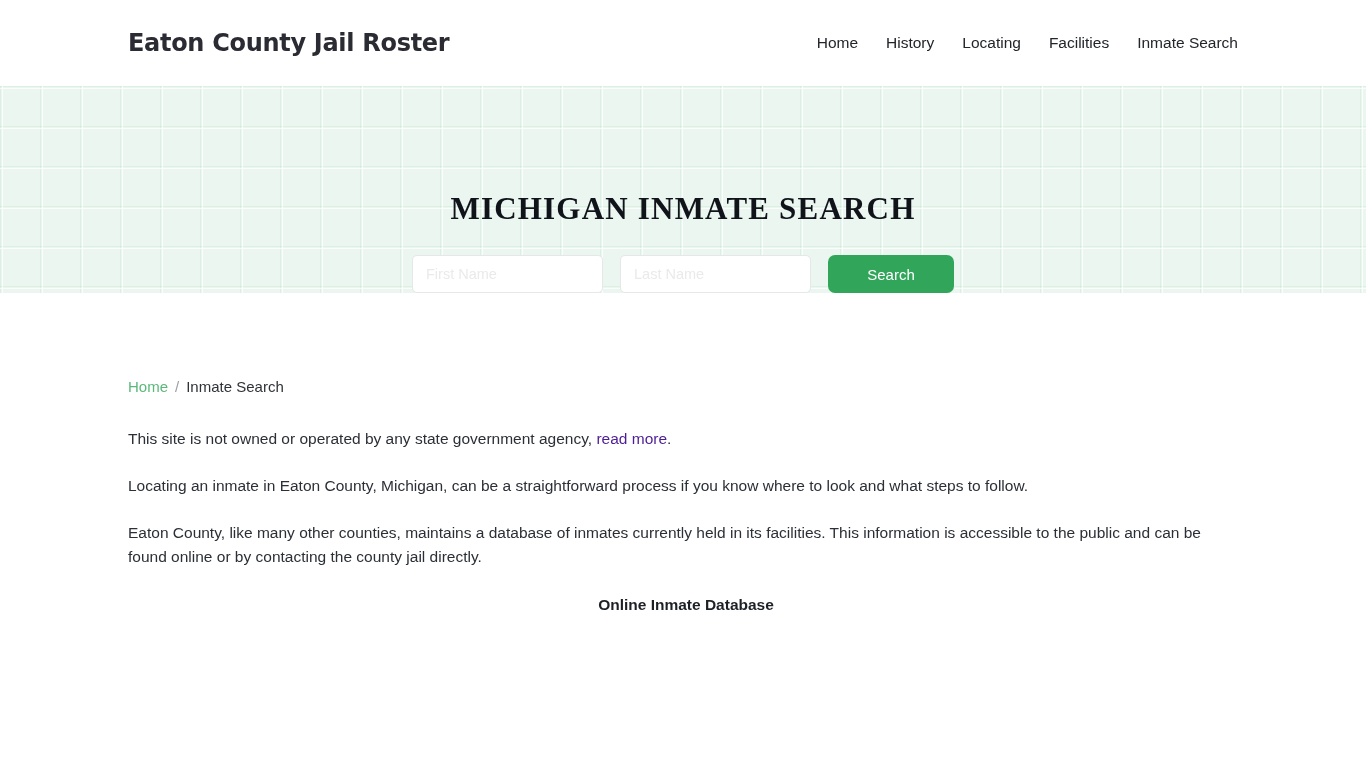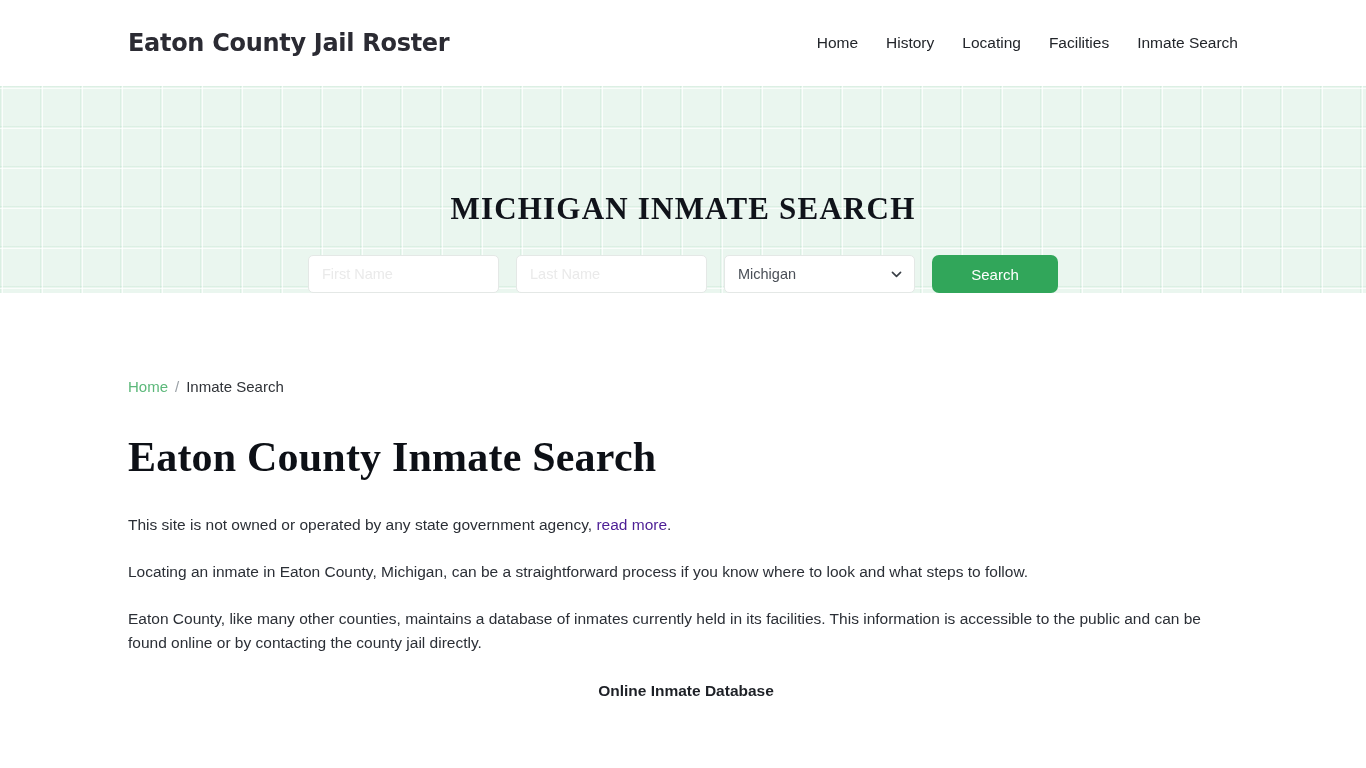--- a/index.html
+++ b/index.html
@@ -193,44 +193,33 @@
 </header>
 
 <section class="hero">
   <h1 class="hero-title">MICHIGAN INMATE SEARCH</h1>
 
   <form class="search-form">
     <input class="field" type="text" placeholder="First Name" style="">
 
     <input class="field" type="text" placeholder="Last Name" style="">
 
-    <span class="state-select-wrap">
-      <select class="state-select">
-        <option>Michigan</option>
-      </select>
-      <span class="chev">
-        <svg width="13" height="13" viewBox="0 0 16 16" aria-hidden="true">
-          <path d="M3 6 L8 11 L13 6" fill="none" stroke="#3a3f47" stroke-width="2" stroke-linecap="round" stroke-linejoin="round"></path>
-        </svg>
-      </span>
-    </span>
 
     <button class="search-btn" type="submit">Search</button>
   </form>
 </section>
 
 <main class="content">
 
   <div class="breadcrumb">
     <a class="crumb-link" href="#">Home</a>
     <span class="crumb-sep">/</span>
     <span class="crumb-current">Inmate Search</span>
   </div>
 
-  <h2 class="page-title">Eaton County Inmate Search</h2>
 
   <p class="body-text">
     <span>This site is not owned or operated by any state government agency,</span>
     <a class="inline-link" href="#">read more</a><span>.</span>
   </p>
 
   <p class="body-text tight">Locating an inmate in Eaton County, Michigan, can be a straightforward process if you know where to look and what steps to follow.</p>
 
   <p class="body-text tight">Eaton County, like many other counties, maintains a database of inmates currently held in its facilities. This information is accessible to the public and can be found online or by contacting the county jail directly.</p>
 

